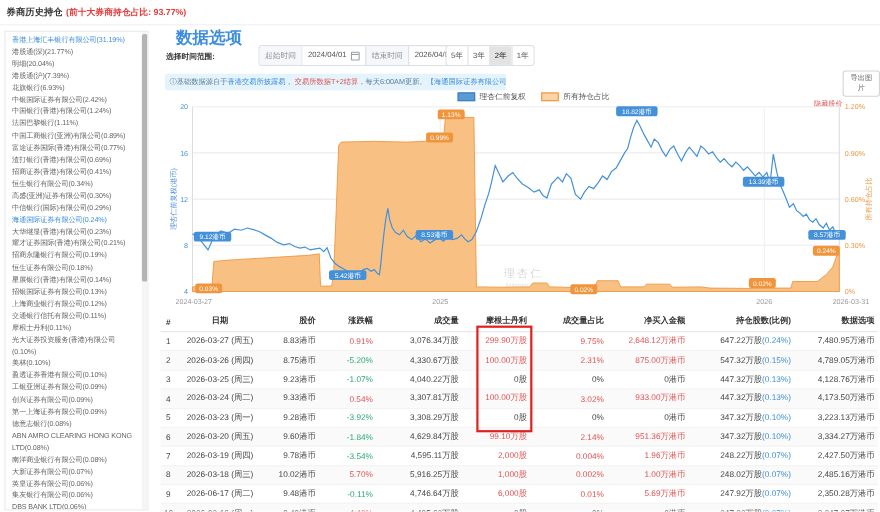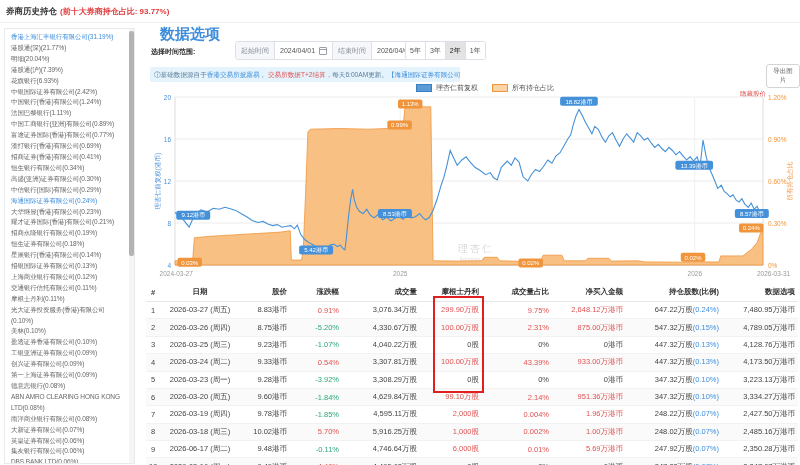--- a/index.html
+++ b/index.html
@@ -272,21 +272,21 @@
         <td class="r">447.32万股<span class="bluepct">(0.13%)</span></td>
         <td class="r">4,128.76万港币</td>
       </tr>
       <tr>
         <td class="c">4</td>
         <td class="c">2026-03-24 (周二)</td>
         <td class="r">9.33港币</td>
         <td class="r up">0.54%</td>
         <td class="r">3,307.81万股</td>
         <td class="r hot">100.00万股</td>
-        <td class="r hot">43.39%</td>
+        <td class="r hot">3.02%</td>
         <td class="r hot">933.00万港币</td>
         <td class="r">447.32万股<span class="bluepct">(0.13%)</span></td>
         <td class="r">4,173.50万港币</td>
       </tr>
       <tr>
         <td class="c">5</td>
         <td class="c">2026-03-23 (周一)</td>
         <td class="r">9.28港币</td>
         <td class="r down">-3.92%</td>
         <td class="r">3,308.29万股</td>
@@ -305,21 +305,21 @@
         <td class="r hot">99.10万股</td>
         <td class="r hot">2.14%</td>
         <td class="r hot">951.36万港币</td>
         <td class="r">347.32万股<span class="bluepct">(0.10%)</span></td>
         <td class="r">3,334.27万港币</td>
       </tr>
       <tr>
         <td class="c">7</td>
         <td class="c">2026-03-19 (周四)</td>
         <td class="r">9.78港币</td>
-        <td class="r down">-1.85%</td>
+        <td class="r down">-3.54%</td>
         <td class="r">4,595.11万股</td>
         <td class="r hot">2,000股</td>
         <td class="r hot">0.004%</td>
         <td class="r hot">1.96万港币</td>
         <td class="r">248.22万股<span class="bluepct">(0.07%)</span></td>
         <td class="r">2,427.50万港币</td>
       </tr>
       <tr>
         <td class="c">8</td>
         <td class="c">2026-03-18 (周三)</td>

